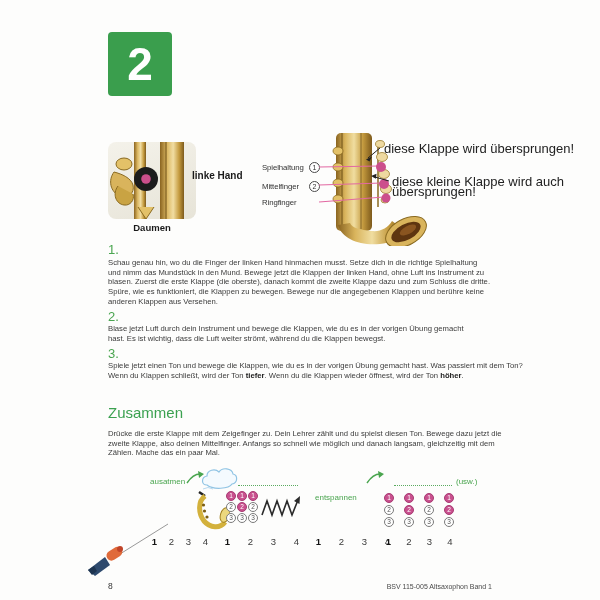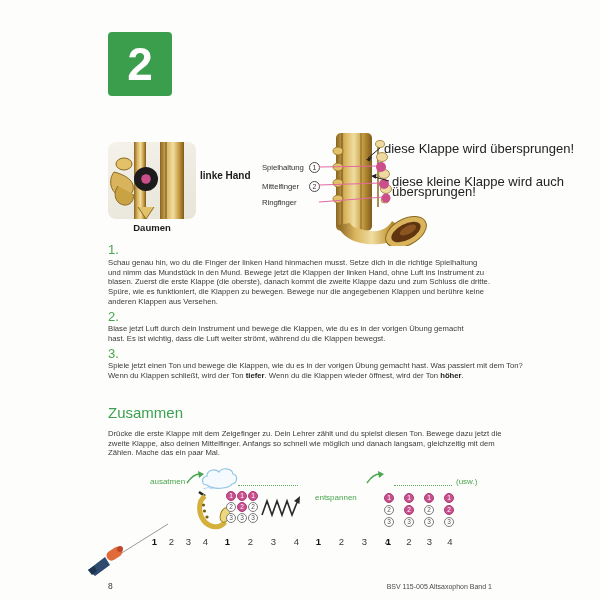--- a/index.html
+++ b/index.html
@@ -10,21 +10,21 @@
   
   .unit-box{left:108px;top:32px;width:64px;height:64px;background:#3a9e4d;border-radius:4px;
             display:flex;align-items:center;justify-content:center;}
   .unit-box span{color:#fff;font-size:46px;font-weight:bold;}
   .page-title{left:108px;top:108px;font-size:15.5px;font-weight:bold;color:#3ba150;letter-spacing:.2px;}
 
   
   .thumb-photo{left:108px;top:142px;width:88px;height:77px;border-radius:8px;overflow:hidden;
                background:linear-gradient(160deg,#f4f2ea,#e7e4d8);}
   .thumb-caption{left:108px;top:222px;width:88px;text-align:center;font-size:9.5px;font-weight:bold;color:#1a1a1a;}
-  .hand-label{left:200px;top:170px;font-size:10px;font-weight:bold;color:#1a1a1a;}
+  .hand-label{left:192px;top:170px;font-size:10px;font-weight:bold;color:#1a1a1a;}
   .finger-row{left:262px;height:12px;display:flex;align-items:center;}
   .finger-row .flabel{display:inline-block;width:44px;font-size:7.8px;color:#333;white-space:nowrap;letter-spacing:-.1px;}
   .fnum{display:inline-flex;width:11px;height:11px;border:1px solid #4a4a4a;border-radius:50%;background:#fff;
         align-items:center;justify-content:center;font-size:7px;color:#333;box-sizing:border-box;margin-left:3px;}
   .sax-photo{left:330px;top:133px;width:100px;height:113px;z-index:1;}
   .overlay{left:250px;top:135px;width:250px;height:115px;z-index:5;pointer-events:none;}
   .note{font-size:13px;color:#222;line-height:9.5px;z-index:6;}
   .note-top{left:384px;top:144px;}
   .note-bottom{left:392px;top:177px;}
 

